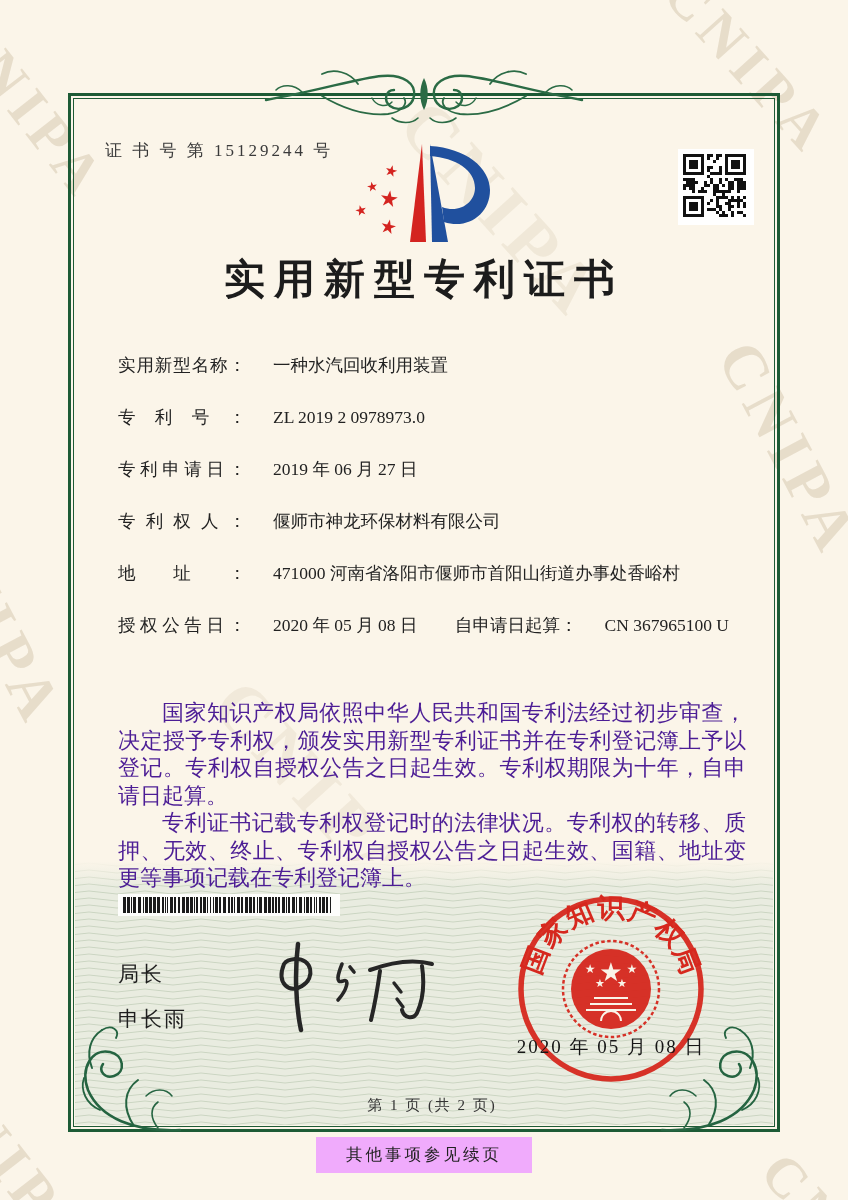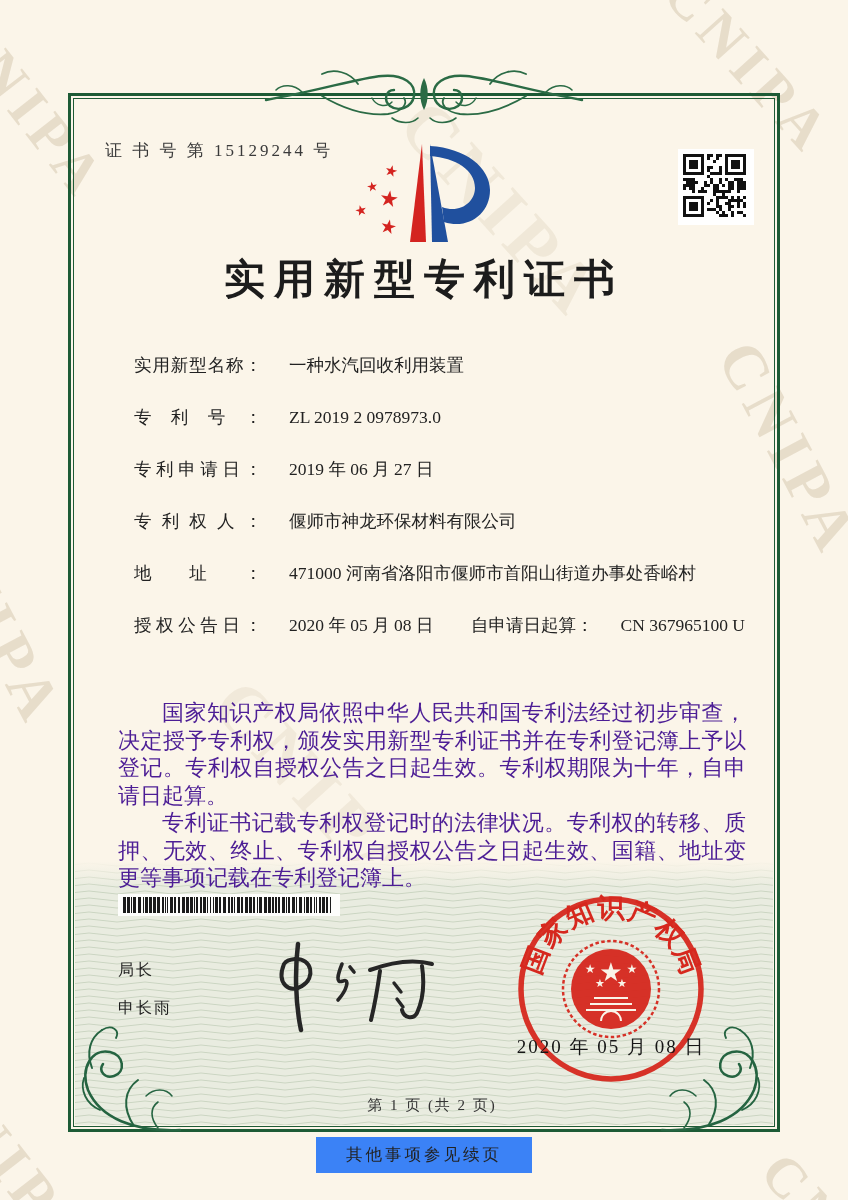--- a/index.html
+++ b/index.html
@@ -39,51 +39,50 @@
   .qr{position:absolute; left:678px; top:149px; background:#fff; padding:3px;}
   .title{
     position:absolute; left:0; right:0; top:252px; text-align:center;
     font-size:41px; font-weight:bold; letter-spacing:9px; color:#1c1c1c;
   }
   .fields{position:absolute; left:118px; top:353px; width:630px;}
   .field-row{position:relative; height:23px; margin-bottom:29px; font-size:17.5px; white-space:nowrap;}
   .flabel{
     display:inline-block; width:128px; text-align:justify; text-align-last:justify;
     color:#222;
-    margin-left:16px;
   }
   .fvalue{margin-left:27px; color:#222;}
   .fpair2{position:absolute; left:337px; top:0;}
   .paras{
     position:absolute; left:118px; top:699px; width:628px;
     font-size:22px; line-height:27.5px; text-align:justify; color:#4c1d95;
   }
   .paras p{margin:0; text-indent:2em;}
   .barcode{
     position:absolute; left:118px; top:894px; background:#fdfdfb; padding:2px 3px;
   }
-  .signer{position:absolute; left:118px; top:960px; font-size:16px; letter-spacing:2px; color:#1e1e1e;}
+  .signer{position:absolute; left:118px; top:960px; font-size:21px; letter-spacing:2px; color:#1e1e1e;}
   .signer div{margin-bottom:17px;}
   .signature{position:absolute; left:246px; top:938px;}
   .seal{position:absolute; left:513px; top:891px; width:196px; height:196px;}
   .seal-char{
     font-size:27px; font-weight:bold; fill:#d6281e; text-anchor:middle;
     font-family:"Liberation Serif","DejaVu Serif",serif;
   }
   .seal-date{
     font-size:19px; fill:#161616; text-anchor:middle; letter-spacing:2px;
     font-family:"Liberation Serif","DejaVu Serif",serif;
   }
   .page-info{
     position:absolute; left:0; right:0; top:1096px; text-align:center;
     font-size:15px; letter-spacing:2px; color:#333;padding-left:16px;
   }
   .note{
     position:absolute; left:50%; top:1137px; transform:translateX(-50%);
-    background:#3b82f6; padding:7px 30px; font-size:16.5px; letter-spacing:3px; color:#222;
+    background:#f0abfc; padding:7px 30px; font-size:16.5px; letter-spacing:3px; color:#222;
   }
   .ornament{position:absolute;}
 </style>
 </head>
 <body>
 
 <div class="page">
 
   <div class="watermark" style="left:-14px;top:-2px;font-size:58px;transform:rotate(52deg);">CNIPA</div>
   <div class="watermark" style="left:700px;top:-40px;font-size:58px;transform:rotate(48deg);">CNIPA</div>

